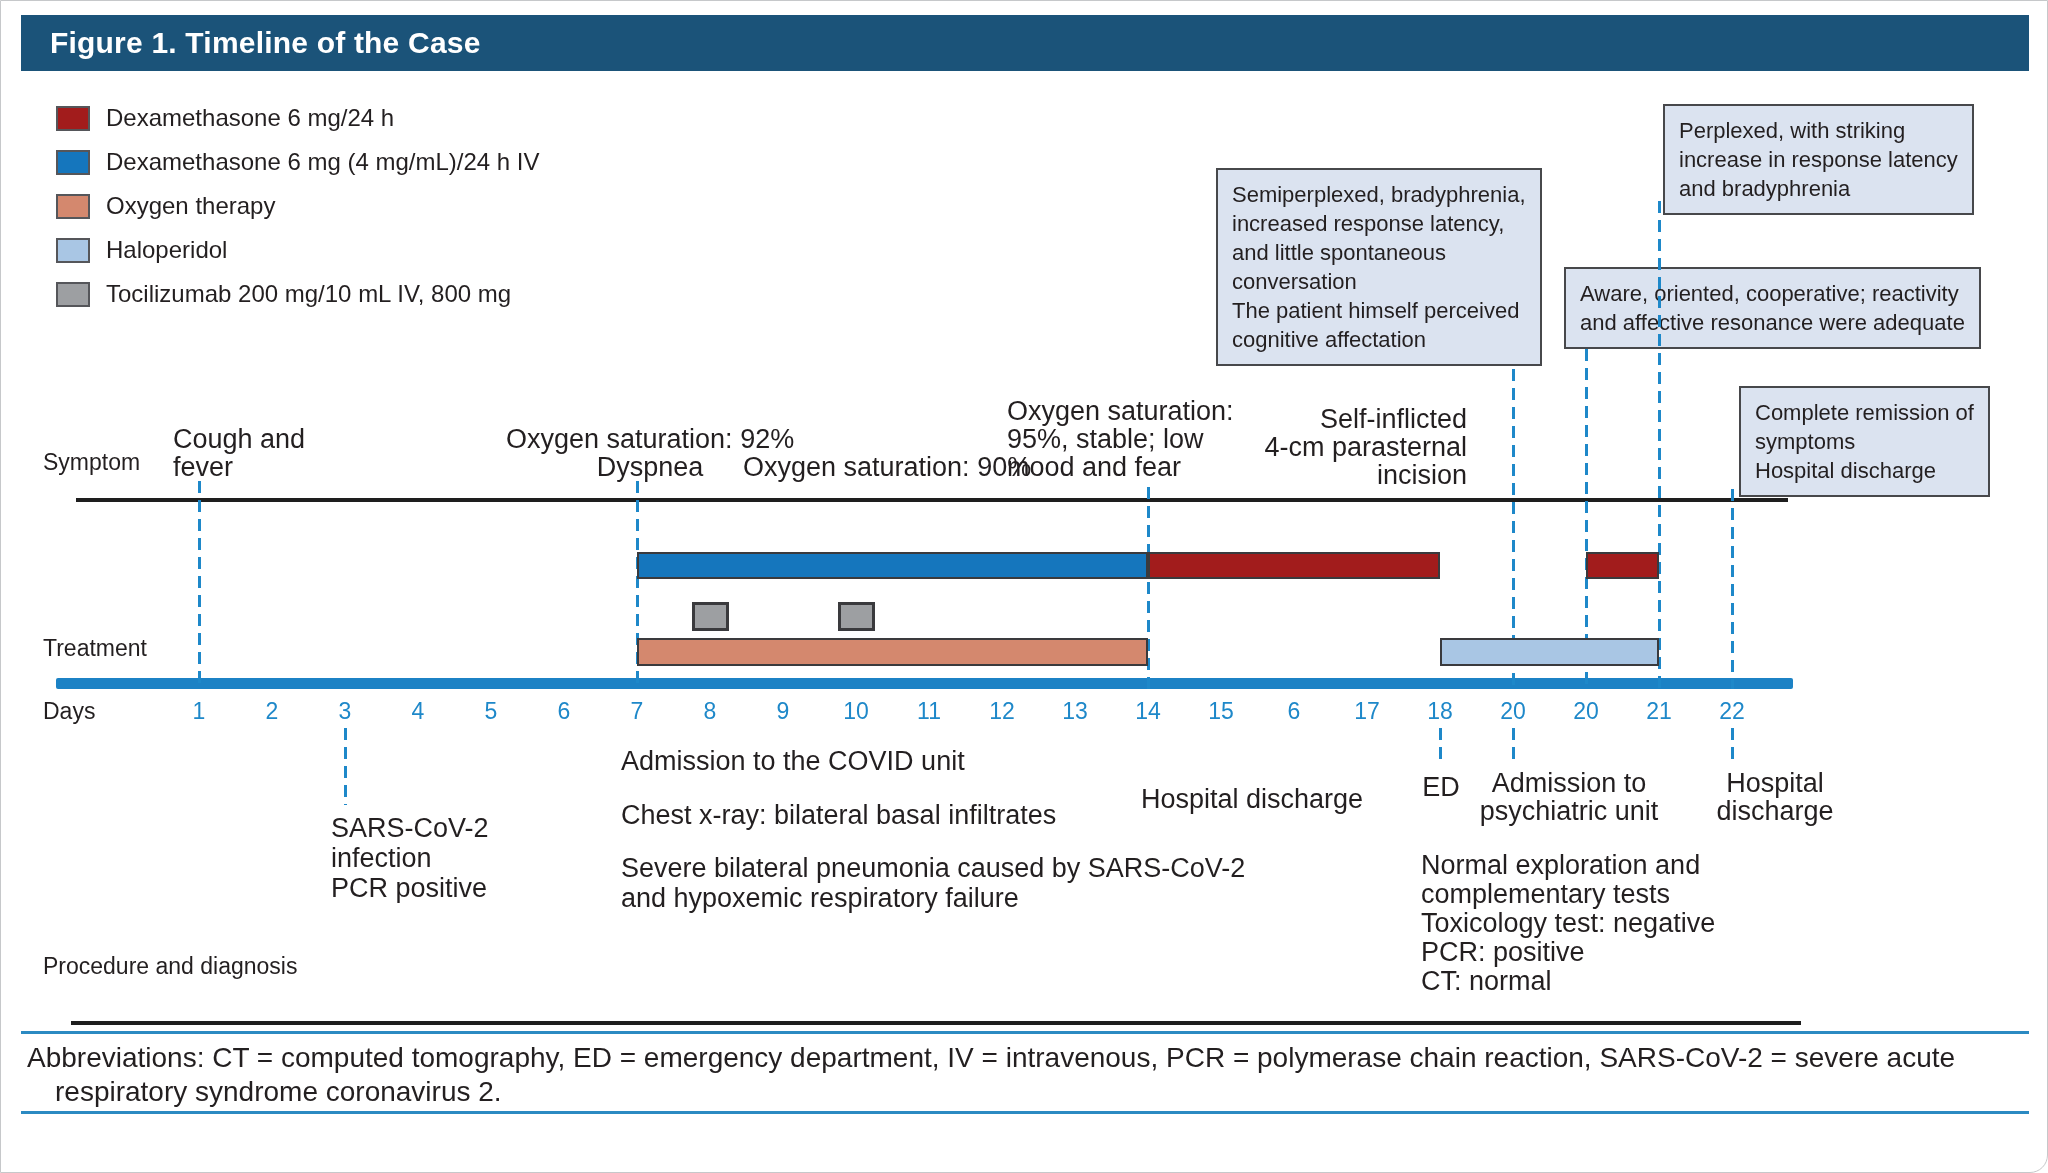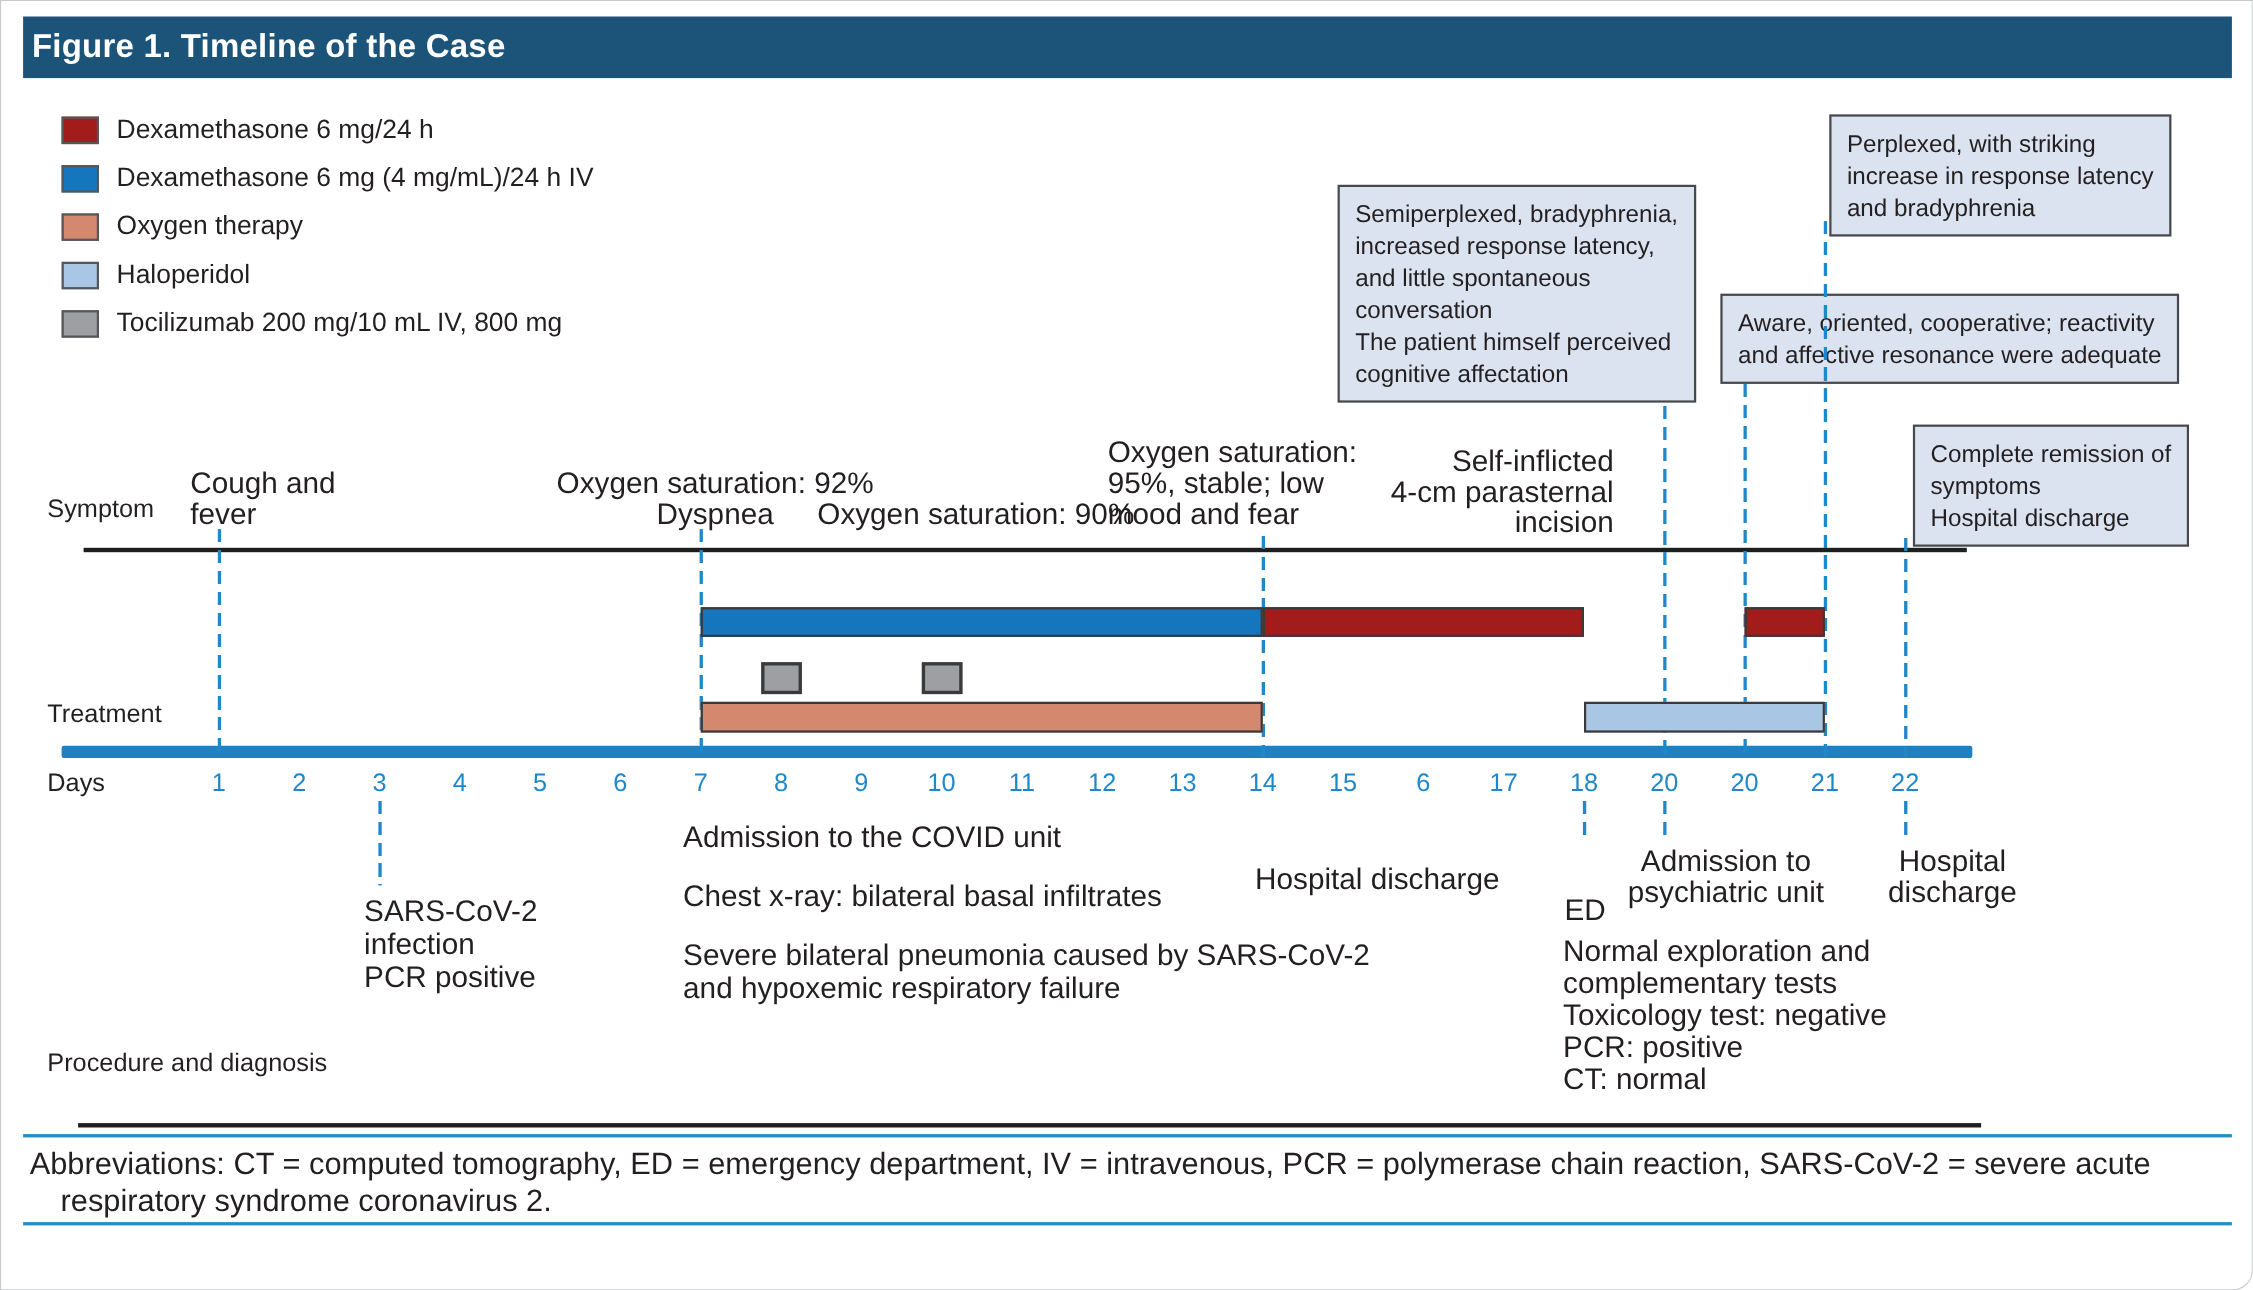--- a/index.html
+++ b/index.html
@@ -4,21 +4,21 @@
 <style>
   html,body{margin:0;padding:0;background:#ffffff;}
   .canvas{
     position:relative;width:2048px;height:1173px;background:#ffffff;overflow:hidden;
     border:1px solid #c6c8ca;border-radius:0 0 18px 0;box-sizing:border-box;
     font-family:"Liberation Sans", sans-serif;color:#231f20;
   }
   .titlebar{
     position:absolute;left:20px;top:14px;width:2008px;height:56px;
     background:#1b5379;color:#ffffff;font-size:30px;font-weight:bold;
-    line-height:56px;padding-left:8px;box-sizing:border-box;letter-spacing:0.2px;
+    line-height:56px;padding-left:29px;box-sizing:border-box;letter-spacing:0.2px;
   }
   .legend{position:absolute;left:55px;top:102px;}
   .legend-row{position:absolute;left:0;height:30px;display:flex;align-items:center;}
   .legend-swatch{width:34px;height:25px;border:2.5px solid #55565a;box-sizing:border-box;margin-right:16px;flex:0 0 auto;}
   .legend-label{font-size:24px;white-space:nowrap;}
   .callout{
     position:absolute;background:#dbe3f0;border:2.5px solid #47484b;
     padding:10px 14px;font-size:22px;line-height:29px;white-space:pre-line;
     width:max-content;box-sizing:border-box;
   }
@@ -143,21 +143,21 @@
     </div>
 
   <div class="ann" style="left:330px;top:812px;line-height:30px;">SARS-CoV-2
 infection
 PCR positive</div>
   <div class="ann" style="left:620px;top:746px;">Admission to the COVID unit</div>
   <div class="ann" style="left:620px;top:800px;">Chest x-ray: bilateral basal infiltrates</div>
   <div class="ann" style="left:620px;top:852px;line-height:30px;">Severe bilateral pneumonia caused by SARS-CoV-2
 and hypoxemic respiratory failure</div>
   <div class="ann" style="left:1140px;top:784px;">Hospital discharge</div>
-  <div class="ann center" style="left:1412px;top:772px;width:56px;margin-top:40px;">ED</div>
+  <div class="ann center" style="left:1412px;top:772px;width:56px;">ED</div>
   <div class="ann center" style="left:1478px;top:768px;width:180px;">Admission to
 psychiatric unit</div>
   <div class="ann center" style="left:1714px;top:768px;width:120px;">Hospital
 discharge</div>
   <div class="ann" style="left:1420px;top:850px;line-height:29px;">Normal exploration and
 complementary tests
 Toxicology test: negative
 PCR: positive
 CT: normal</div>
   <div class="rowlabel" style="left:42px;top:952px;">Procedure and diagnosis</div>

